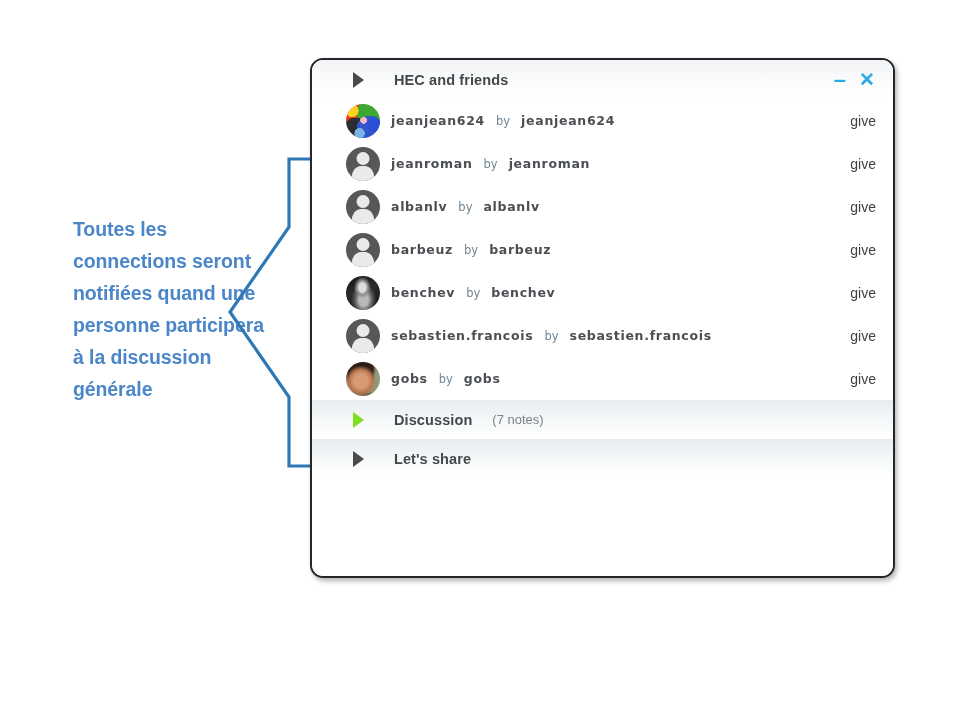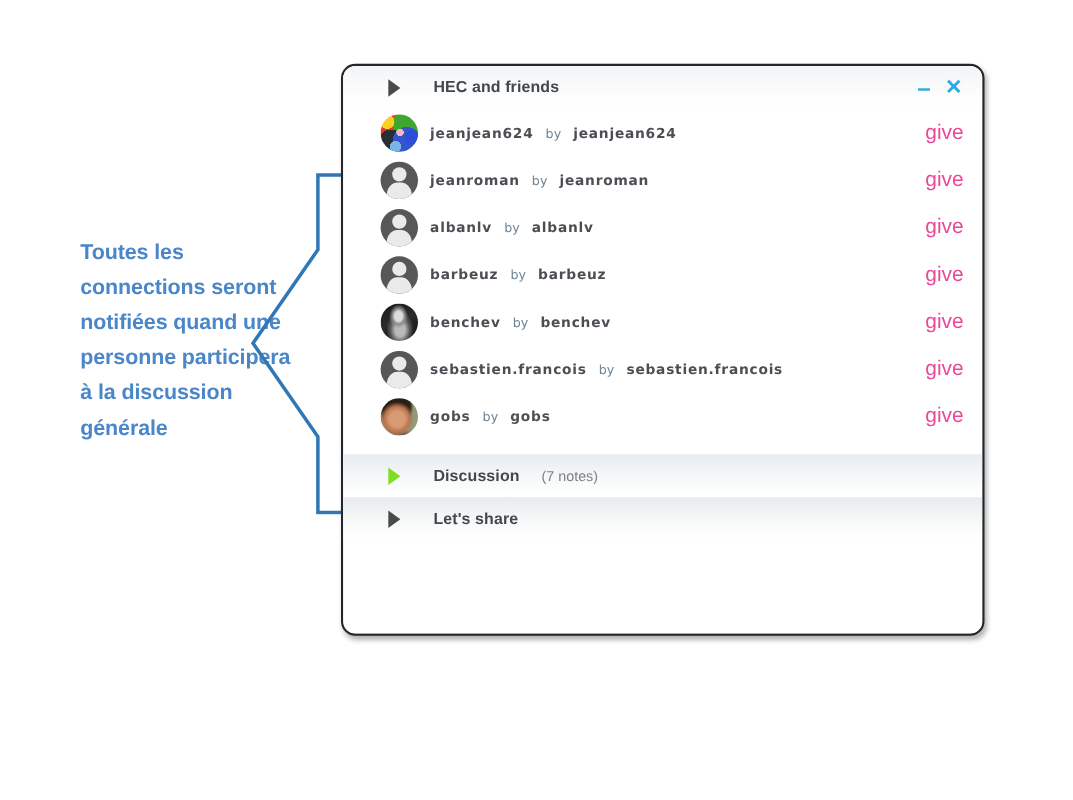--- a/index.html
+++ b/index.html
@@ -209,22 +209,22 @@
     font-weight: bold;
     color: #4b4f53;
     letter-spacing: 0.7px;
     margin-left: 11px;
     white-space: nowrap;
   }
   .give {
     position: absolute;
     right: 17px;
     font-family: "Liberation Sans", sans-serif;
-    font-size: 19px;
-    color: #ec4899;
+    font-size: 14px;
+    color: #404040;
     cursor: pointer;
   }
 </style>
 </head>
 <body>
 
 <div id="annotation">Toutes les connections seront notifiées quand une personne participera à la discussion générale</div>
 
 <svg id="callout" viewBox="0 0 248 311" width="248" height="311">
   <path d="M 61 2 L 246 2 L 246 309 L 61 309 L 61 240 L 2 155 L 61 70 Z" fill="none" stroke="#2f77b5" stroke-width="3.2" stroke-linejoin="miter"></path>
@@ -299,21 +299,21 @@
       <div class="conn-row">
         <span class="avatar photo-face"></span>
         <span class="map-name">gobs</span>
         <span class="by-word">by</span>
         <span class="author-name">gobs</span>
         <span class="give">give</span>
       </div>
 
     </div>
 
-    <div class="section-head" style="margin-top:13px;">
+    <div class="section-head" style="">
       <span class="tri">
         <span class="tri-right green"></span>
       </span>
       <span class="sec-title">Discussion</span>
       <span class="sec-count">(7 notes)</span>
     </div>
 
     <div class="section-head">
       <span class="tri">
         <span class="tri-right"></span>

